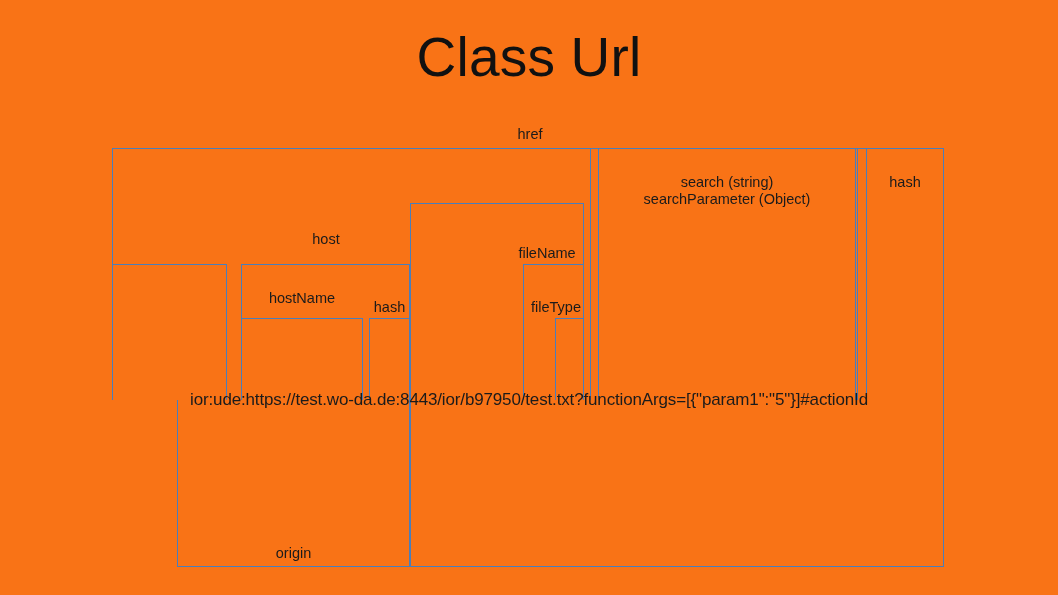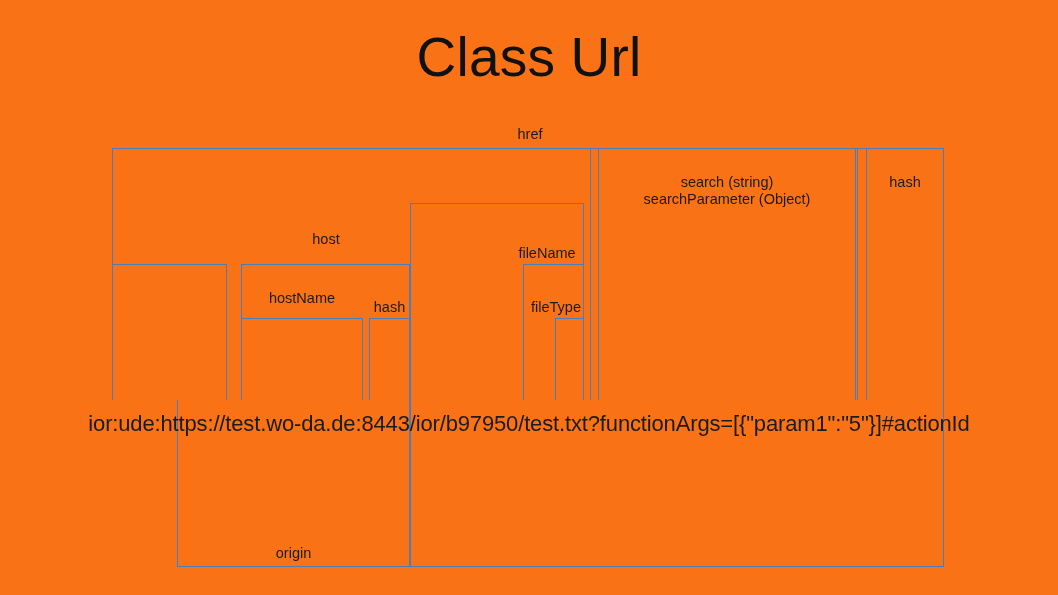--- a/index.html
+++ b/index.html
@@ -31,26 +31,25 @@
     color: #111111;
     line-height: 1.0;
   }
   
   #urlline {
     position: absolute;
     left: 0;
     top: 388px;
     width: 1058px;
     text-align: center;
-    font-size: 22px;
+    font-size: 17px;
     line-height: 24px;
     letter-spacing: -0.15px;
     color: #1b1b1b;
     white-space: pre;
-    margin-top: 24px;
   }
   
   .box {
     position: absolute;
     box-sizing: border-box;
     border: 1.4px solid #4a7ebb;
     background: transparent;
   }
   .box.no-bottom { border-bottom: none; }
   .box.no-top    { border-top: none; }

